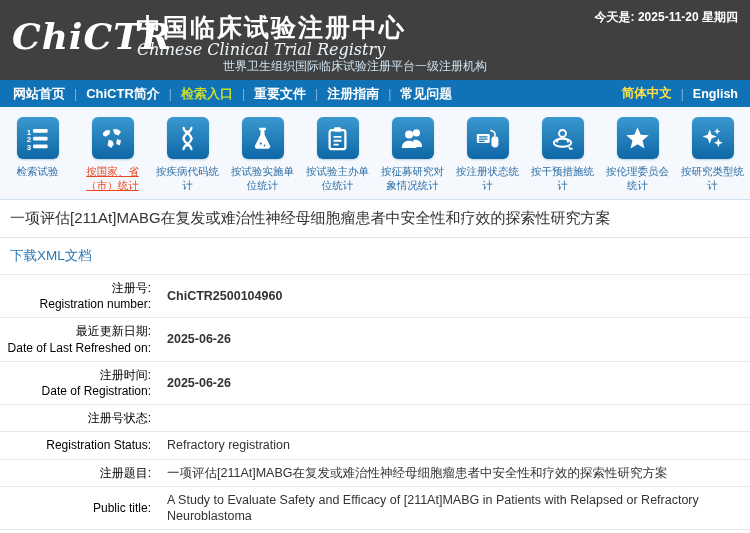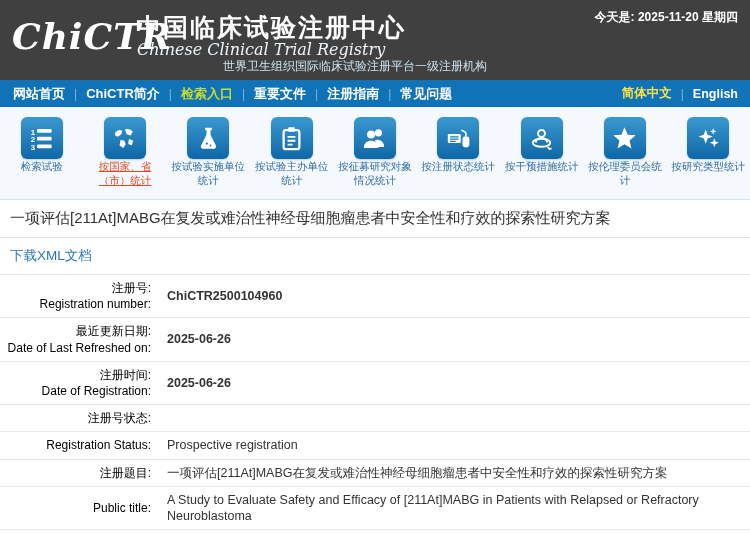--- a/index.html
+++ b/index.html
@@ -33,21 +33,21 @@
   
   .toolbar { height:93px; background:#f5f9fd; border-bottom:1px solid #cfe2f2;
              display:flex; }
   .tb-item { flex:1 1 0; display:flex; flex-direction:column; align-items:center;
              padding-top:10px; cursor:pointer; min-width:0; }
   .tile { width:42px; height:42px; border-radius:6px;
           background:linear-gradient(#3b98cf,#0e67a6);
           box-shadow:0 1px 2px rgba(30,90,140,.25);
           display:flex; align-items:center; justify-content:center; }
   .tile svg { width:27px; height:27px; }
-  .tb-label { font-size:10.5px; line-height:1.35; color:#2e6da4;
+  .tb-label { margin-top:5px; font-size:10.5px; line-height:1.35; color:#2e6da4;
               text-align:center; padding:0 2px; width:100%; word-break:break-all; }
   .tb-item.active .tb-label { color:#e8461f; text-decoration:underline; }
 
   
   .page-title { font-size:15px; color:#333; padding:9px 10px 9px;
                 border-bottom:1px solid #e0e0e0; }
   .dl-link { display:block; padding:9px 10px; color:#2b77b3; font-size:13.5px;
              text-decoration:none; cursor:pointer; }
 
   .tbl { width:100%; }
@@ -113,20 +113,32 @@
       <svg viewBox="0 0 24 24" fill="#fff">
         <path d="M3.5 7 q2.5-3.5 6.5-2 l-.8 3.2 -3.2 2.2 -2.3-1 z"></path>
         <path d="M12.5 3.8 q4.5-1.2 7 2.2 l-2.2 3.4 -3.3-1.1 -1-2.3 z"></path>
         <path d="M8.5 13 l3.4 1 1.2 3.2 -2.2 3.3 -3.3-2.2 z"></path>
         <path d="M16 12.5 l3.6 1.2 -1 4.3 -3.3-1.2 z"></path>
       </svg>
     </div>
     <div class="tb-label">按国家、省（市）统计</div>
   </div>
 
+  <div class="tb-item">
+    <div class="tile">
+      <svg viewBox="0 0 24 24" fill="none" stroke="#fff" stroke-width="2" stroke-linecap="round">
+        <path d="M8.5 2.5 c0 4.5 7 5 7 9.5"></path>
+        <path d="M15.5 2.5 c0 4.5 -7 5 -7 9.5"></path>
+        <path d="M8.5 12 c0 4.5 7 5 7 9.5"></path>
+        <path d="M15.5 12 c0 4.5 -7 5 -7 9.5"></path>
+        <path d="M9.5 5.5 h5 M9.5 18.5 h5" stroke-width="1.4"></path>
+      </svg>
+    </div>
+    <div class="tb-label">按疾病代码统计</div>
+  </div>
 
   <div class="tb-item">
     <div class="tile">
       <svg viewBox="0 0 24 24" fill="#fff">
         <path d="M9 2.5 h6 v2 h-1.2 v4.2 l4.8 9.6 a1.9 1.9 0 0 1 -1.7 2.7 H7.1 a1.9 1.9 0 0 1 -1.7 -2.7 L10.2 8.7 V4.5 H9 z"></path>
         <circle cx="10.5" cy="16.5" r="1" fill="#1d7ab8"></circle>
         <circle cx="13.8" cy="18.2" r=".8" fill="#1d7ab8"></circle>
       </svg>
     </div>
     <div class="tb-label">按试验实施单位统计</div>
@@ -234,21 +246,21 @@
   <div class="row">
     <div class="cell-label">
         <span>注册号状态:</span>
       </div>
   </div>
 
   <div class="row">
     <div class="cell-label">
         <span>Registration Status:</span>
       </div>
-    <div class="cell-value">Prospective registration</div>
+    <div class="cell-value">Refractory registration</div>
   </div>
 
   <div class="row">
     <div class="cell-label">
         <span>注册题目:</span>
       </div>
     <div class="cell-value">一项评估[211At]MABG在复发或难治性神经母细胞瘤患者中安全性和疗效的探索性研究方案</div>
   </div>
 
   <div class="row">

